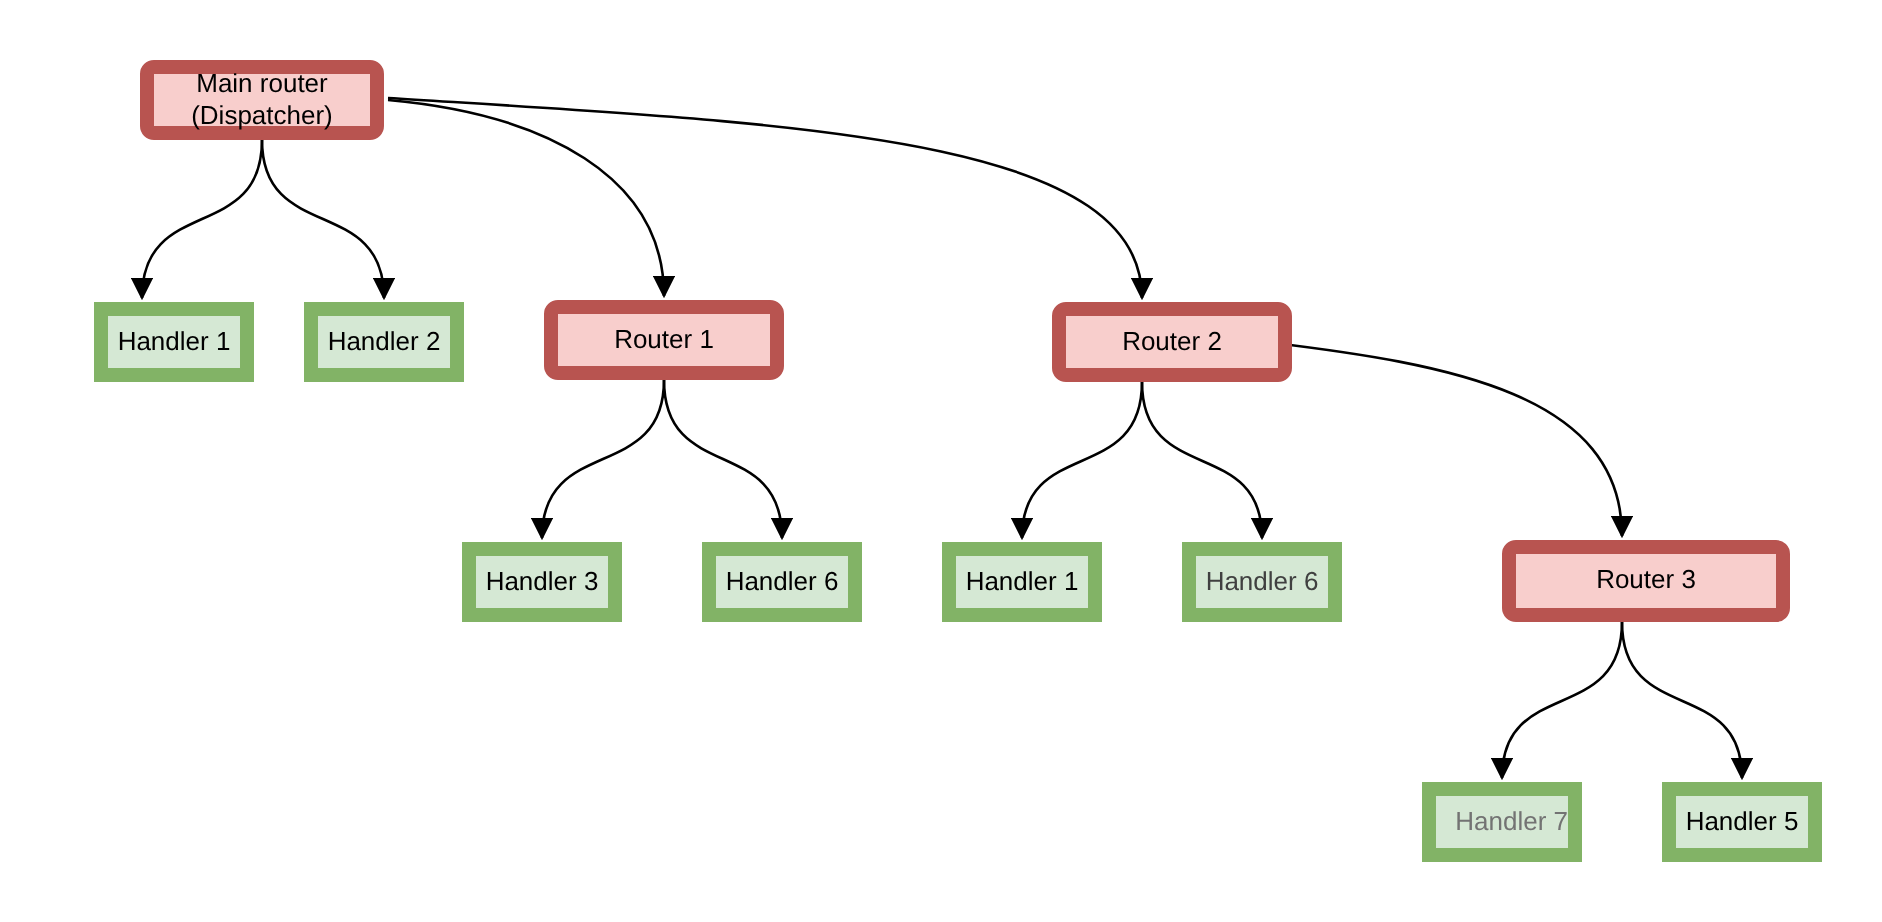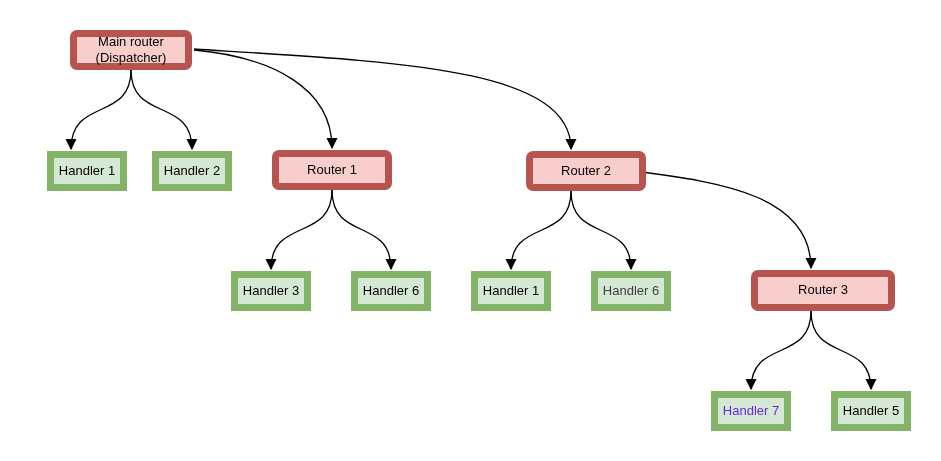--- a/index.html
+++ b/index.html
@@ -103,21 +103,21 @@
   </div>
 
   <div class="node handler" style="left: 591px; top: 271px; width: 80px; height: 40px; background: rgb(213, 232, 212); border-color: rgb(130, 179, 102); color: #404040;">
     <span class="node-label">Handler 6</span>
   </div>
 
   <div class="node router" style="left: 751px; top: 270px; width: 144px; height: 41px; background: rgb(248, 206, 204); border-color: rgb(184, 84, 80); color: rgb(0, 0, 0);">
     <span class="node-label">Router 3</span>
   </div>
 
-  <div class="node handler" style="left: 711px; top: 391px; width: 80px; height: 40px; background: rgb(213, 232, 212); border-color: rgb(130, 179, 102); color: #6d28d9;">
+  <div class="node handler" style="left: 711px; top: 391px; width: 80px; height: 40px; background: rgb(213, 232, 212); border-color: rgb(130, 179, 102); color: #737373; justify-content: flex-end;">
     <span class="node-label">Handler 7</span>
   </div>
 
   <div class="node handler" style="left: 831px; top: 391px; width: 80px; height: 40px; background: rgb(213, 232, 212); border-color: rgb(130, 179, 102); color: rgb(0, 0, 0);">
     <span class="node-label">Handler 5</span>
   </div>
 
 </div>
 
 </body></html>

